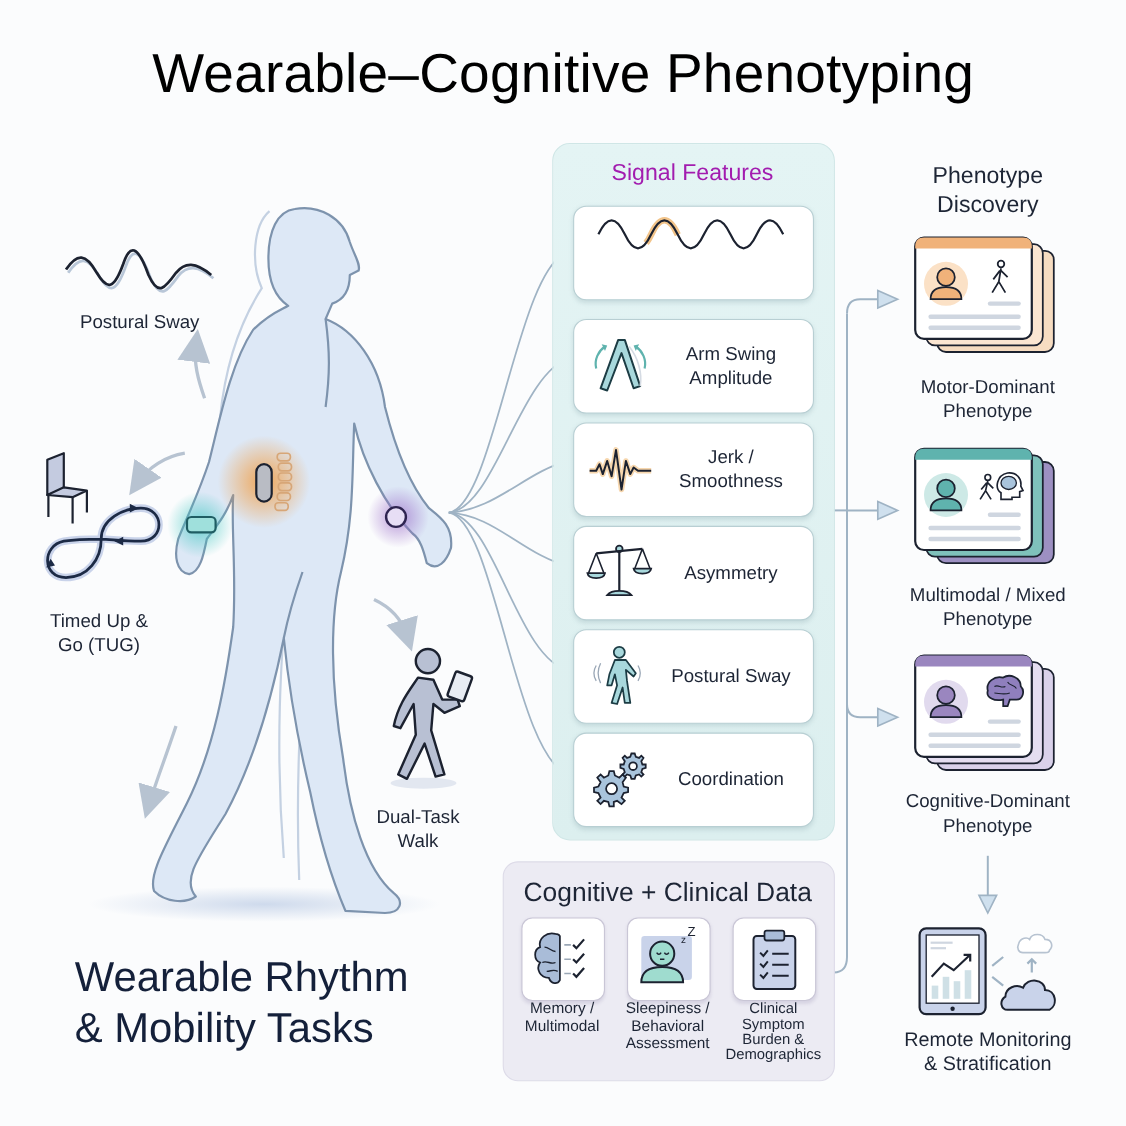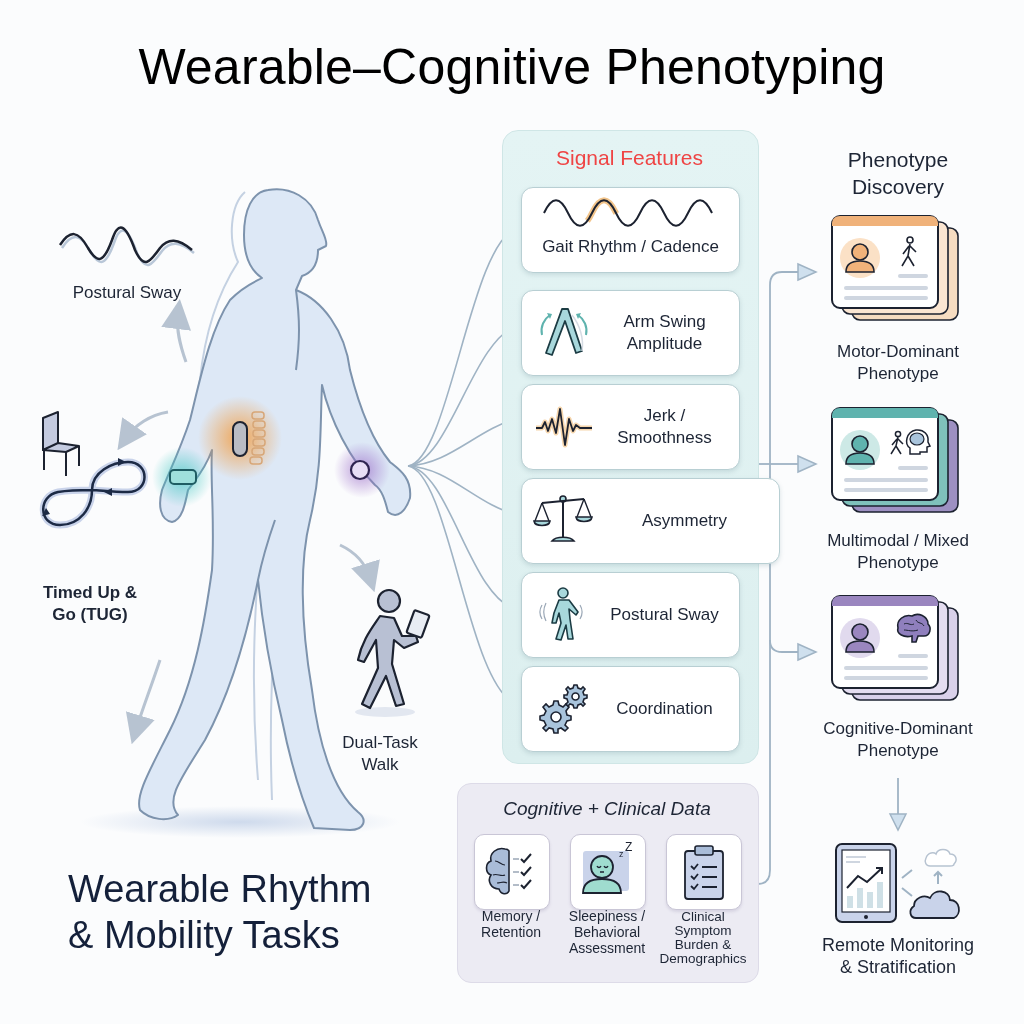--- a/index.html
+++ b/index.html
@@ -17,41 +17,41 @@
   .bg-svg { left: 0; top: 0; width: 1024px; height: 1024px; }
   .lbl { font-size: 17px; color: #1d2535; text-align: center; line-height: 22px; }
   .big-lbl { font-size: 38px; line-height: 46px; color: #14203a; }
 
   
   .sf-panel {
     left: 502px; top: 130px; width: 255px; height: 632px;
     background: linear-gradient(180deg, #e4f4f4 0%, #dcefef 100%);
     border-radius: 16px; border: 1px solid #cfe6e6;
   }
-  .sf-title { left: 502px; top: 146px; width: 255px; text-align: center; font-size: 21px; color: #ef4444; }
+  .sf-title { left: 502px; top: 146px; width: 255px; text-align: center; font-size: 21px; color: #a21caf; }
   .sf-card {
     left: 521px; width: 217px; height: 84px; background: #fff;
     border: 1.5px solid #b8cfd3; border-radius: 12px;
     box-shadow: 0 2px 4px rgba(120,150,160,0.25);
   }
   .sf-card .ic { position: absolute; left: 10px; top: 10px; width: 62px; height: 62px; }
   .sf-card .txt {
     position: absolute; left: 74px; right: 6px; top: 0; bottom: 0;
     display: flex; align-items: center; justify-content: center; text-align: center;
     font-size: 17px; line-height: 22px; color: #1d2535;
   }
   .sf-card.wide .txt { left: 0; right: 0; top: 44px; bottom: auto; height: 30px; }
   .sf-card.wide .ic { left: 18px; top: 8px; width: 180px; height: 34px; }
 
   
   .cg-panel {
     left: 457px; top: 783px; width: 300px; height: 198px;
     background: #ecebf3; border-radius: 14px; border: 1px solid #dddbe8;
   }
-  .cg-title { left: 457px; top: 798px; width: 300px; text-align: center; font-size: 19px; color: #1d2535; font-style: italic; }
+  .cg-title { left: 457px; top: 798px; width: 300px; text-align: center; font-size: 24px; color: #1d2535; }
   .cg-tile {
     width: 74px; height: 74px; top: 834px; background: #fff;
     border: 1.5px solid #c9c6d6; border-radius: 10px;
     box-shadow: 0 2px 3px rgba(130,120,160,0.2);
   }
   .cg-tile svg { width: 74px; height: 74px; }
   .cg-lbl { top: 908px; width: 100px; font-size: 14px; line-height: 16px; text-align: center; color: #1d2535; }
 
   
   .ph-card { width: 130px; height: 110px; }
@@ -172,42 +172,41 @@
     <path d="M798,264 L816,272 L798,280 Z"></path>
     <path d="M798,456 L816,464 L798,472 Z"></path>
     <path d="M798,644 L816,652 L798,660 Z"></path>
     <path d="M890,814 L898,830 L906,814 Z"></path>
   </g>
 </svg>
 
 <div class="abs title">Wearable–Cognitive Phenotyping</div>
 
 <div class="abs lbl" style="left:52px;top:282px;width:150px;">Postural Sway</div>
-<div class="abs lbl" style="left:30px;top:582px;width:120px;font-weight:bold;">
+<div class="abs lbl" style="left:30px;top:554px;width:120px;">
   <div>Timed Up &amp;</div>
   <div>Go (TUG)</div>
 </div>
 <div class="abs lbl" style="left:320px;top:732px;width:120px;">
   <div>Dual-Task</div>
   <div>Walk</div>
 </div>
 <div class="abs big-lbl" style="left:68px;top:866px;width:380px;">
   <div>Wearable Rhythm</div>
   <div>&amp; Mobility Tasks</div>
 </div>
 
 <div class="abs sf-panel"></div>
 <div class="abs sf-title">Signal Features</div>
 
 <div class="abs sf-card wide" style="top:187px;">
   <svg class="ic" viewBox="0 0 180 34">
     <path d="M4,17 C12,0 20,0 28,17 C36,34 44,34 52,17 C60,0 68,0 76,17 C84,34 92,34 100,17 C108,0 116,0 124,17 C132,34 140,34 148,17 C156,0 164,0 172,17" fill="none" stroke="#f2c48a" stroke-width="6" stroke-dasharray="0 64 46 200"></path>
     <path d="M4,17 C12,0 20,0 28,17 C36,34 44,34 52,17 C60,0 68,0 76,17 C84,34 92,34 100,17 C108,0 116,0 124,17 C132,34 140,34 148,17 C156,0 164,0 172,17" fill="none" stroke="#1c2230" stroke-width="2"></path>
   </svg>
-  <div class="txt">Gait Rhythm / Cadence</div>
 </div>
 
 <div class="abs sf-card" style="top:290px;">
   <svg class="ic" viewBox="0 0 62 62">
     <path d="M30,8 L14,52 L20,54 L33,20 L44,52 L50,50 L36,8 Z" fill="#a8d8dc" stroke="#1c3c44" stroke-width="1.8" stroke-linejoin="round"></path>
     <path d="M40,14 C48,24 52,38 50,50" fill="none" stroke="#d5dbe3" stroke-width="1.5"></path>
     <path d="M10,34 C8,26 12,18 18,14" fill="none" stroke="#5fb3ae" stroke-width="2"></path>
     <path d="M15,12 L20,13 L18,18 Z" fill="#5fb3ae"></path>
     <path d="M54,34 C56,26 52,18 46,14" fill="none" stroke="#5fb3ae" stroke-width="2"></path>
     <path d="M49,12 L44,13 L46,18 Z" fill="#5fb3ae"></path>
@@ -226,21 +225,21 @@
     <path d="M4,33 L10,33 L13,27 L16,36 L20,24 L24,38 L28,14 L33,50 L37,24 L41,36 L44,30 L48,33 L60,33" fill="none" stroke="#1c2230" stroke-width="1.8" stroke-linejoin="round"></path>
   </svg>
   <div class="txt">
     <div>
         <div>Jerk /</div>
         <div>Smoothness</div>
       </div>
   </div>
 </div>
 
-<div class="abs sf-card" style="top:478px;padding-left:40px;">
+<div class="abs sf-card" style="top:478px;">
   <svg class="ic" viewBox="0 0 62 62">
     <circle cx="31" cy="10" r="3" fill="#a8d8dc" stroke="#1c2230" stroke-width="1.6"></circle>
     <path d="M31,13 L31,50 M10,14 L52,10" stroke="#1c2230" stroke-width="2" fill="none"></path>
     <path d="M10,14 L3,32 M10,14 L17,32 M52,10 L45,28 M52,10 L59,28" stroke="#1c2230" stroke-width="1.4" fill="none"></path>
     <path d="M2,32 L18,32 C17,38 3,38 2,32 Z" fill="#a8d8dc" stroke="#1c2230" stroke-width="1.6"></path>
     <path d="M44,28 L60,28 C59,34 45,34 44,28 Z" fill="#a8d8dc" stroke="#1c2230" stroke-width="1.6"></path>
     <path d="M20,52 C24,47 38,47 42,52 Z" fill="#a8d8dc" stroke="#1c2230" stroke-width="1.6"></path>
   </svg>
   <div class="txt">Asymmetry</div>
 </div>
@@ -296,21 +295,21 @@
     <rect x="18" y="16" width="38" height="48" rx="3" fill="#c9d3ea" stroke="#1c2230" stroke-width="1.8"></rect>
     <rect x="28" y="11" width="18" height="9" rx="2" fill="#a9bcd8" stroke="#1c2230" stroke-width="1.6"></rect>
     <g fill="none" stroke="#1c2230" stroke-width="1.8">
       <path d="M24,31 L27,34 L31,29 M24,41 L27,44 L31,39 M24,51 L27,54 L31,49"></path>
       <path d="M35,32 L50,32 M35,42 L50,42 M35,52 L50,52"></path>
     </g>
   </svg>
 </div>
 <div class="abs cg-lbl" style="left:461px;">
   <div>Memory /</div>
-  <div>Retention</div>
+  <div>Multimodal</div>
 </div>
 <div class="abs cg-lbl" style="left:557px;">
   <div>Sleepiness /</div>
   <div>Behavioral</div>
   <div>Assessment</div>
 </div>
 <div class="abs cg-lbl" style="left:653px;top:910px;line-height:14px;font-size:13.5px;">
   <div>Clinical</div>
   <div>Symptom</div>
   <div>Burden &amp;</div>

